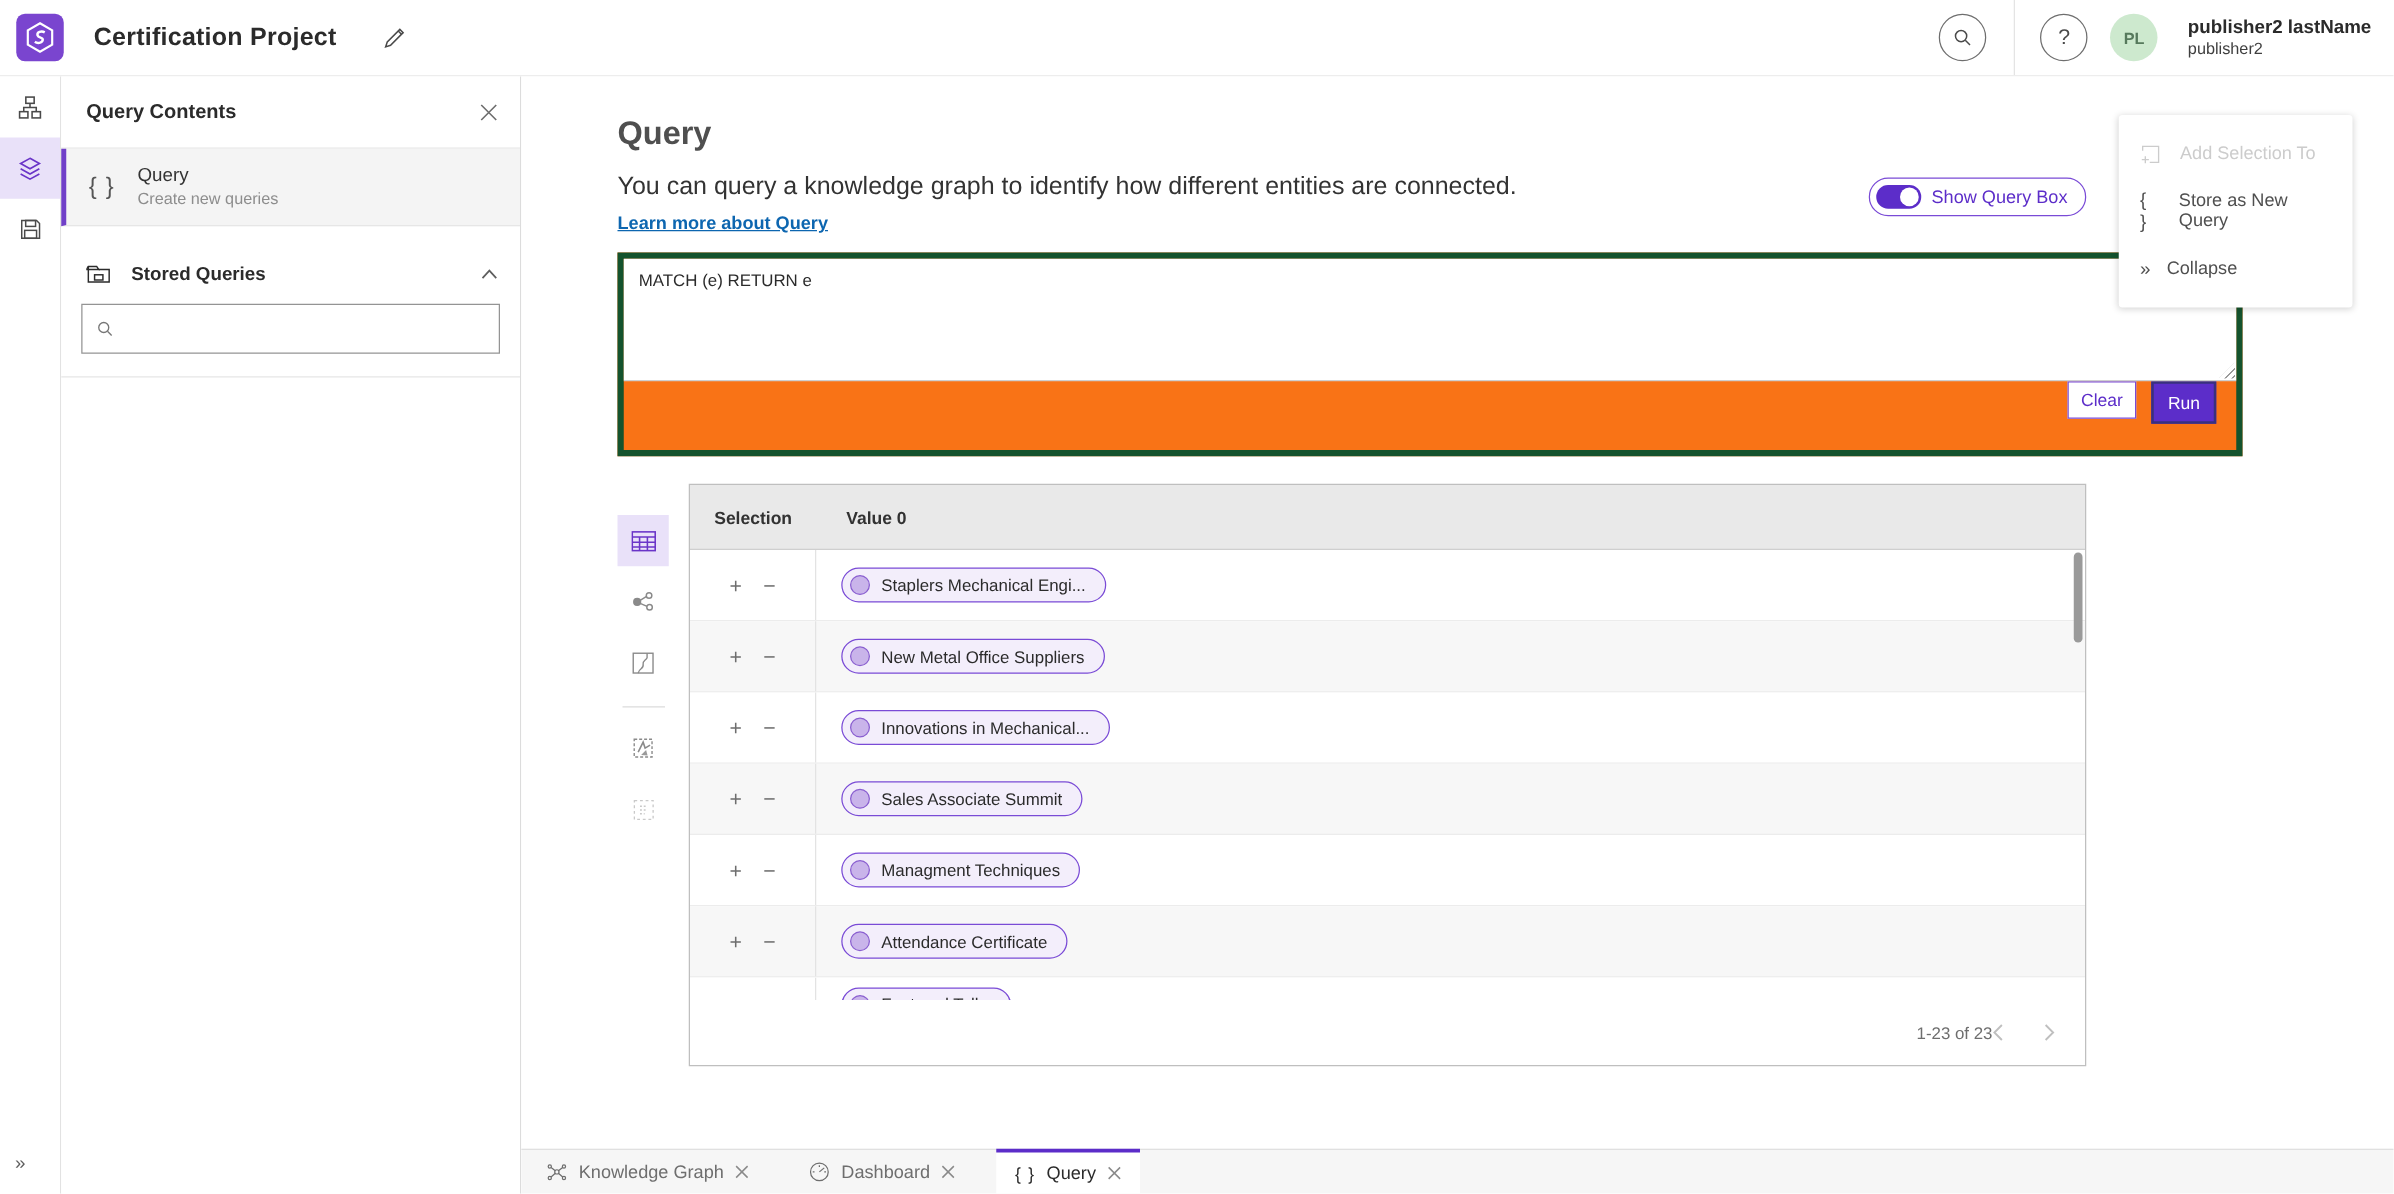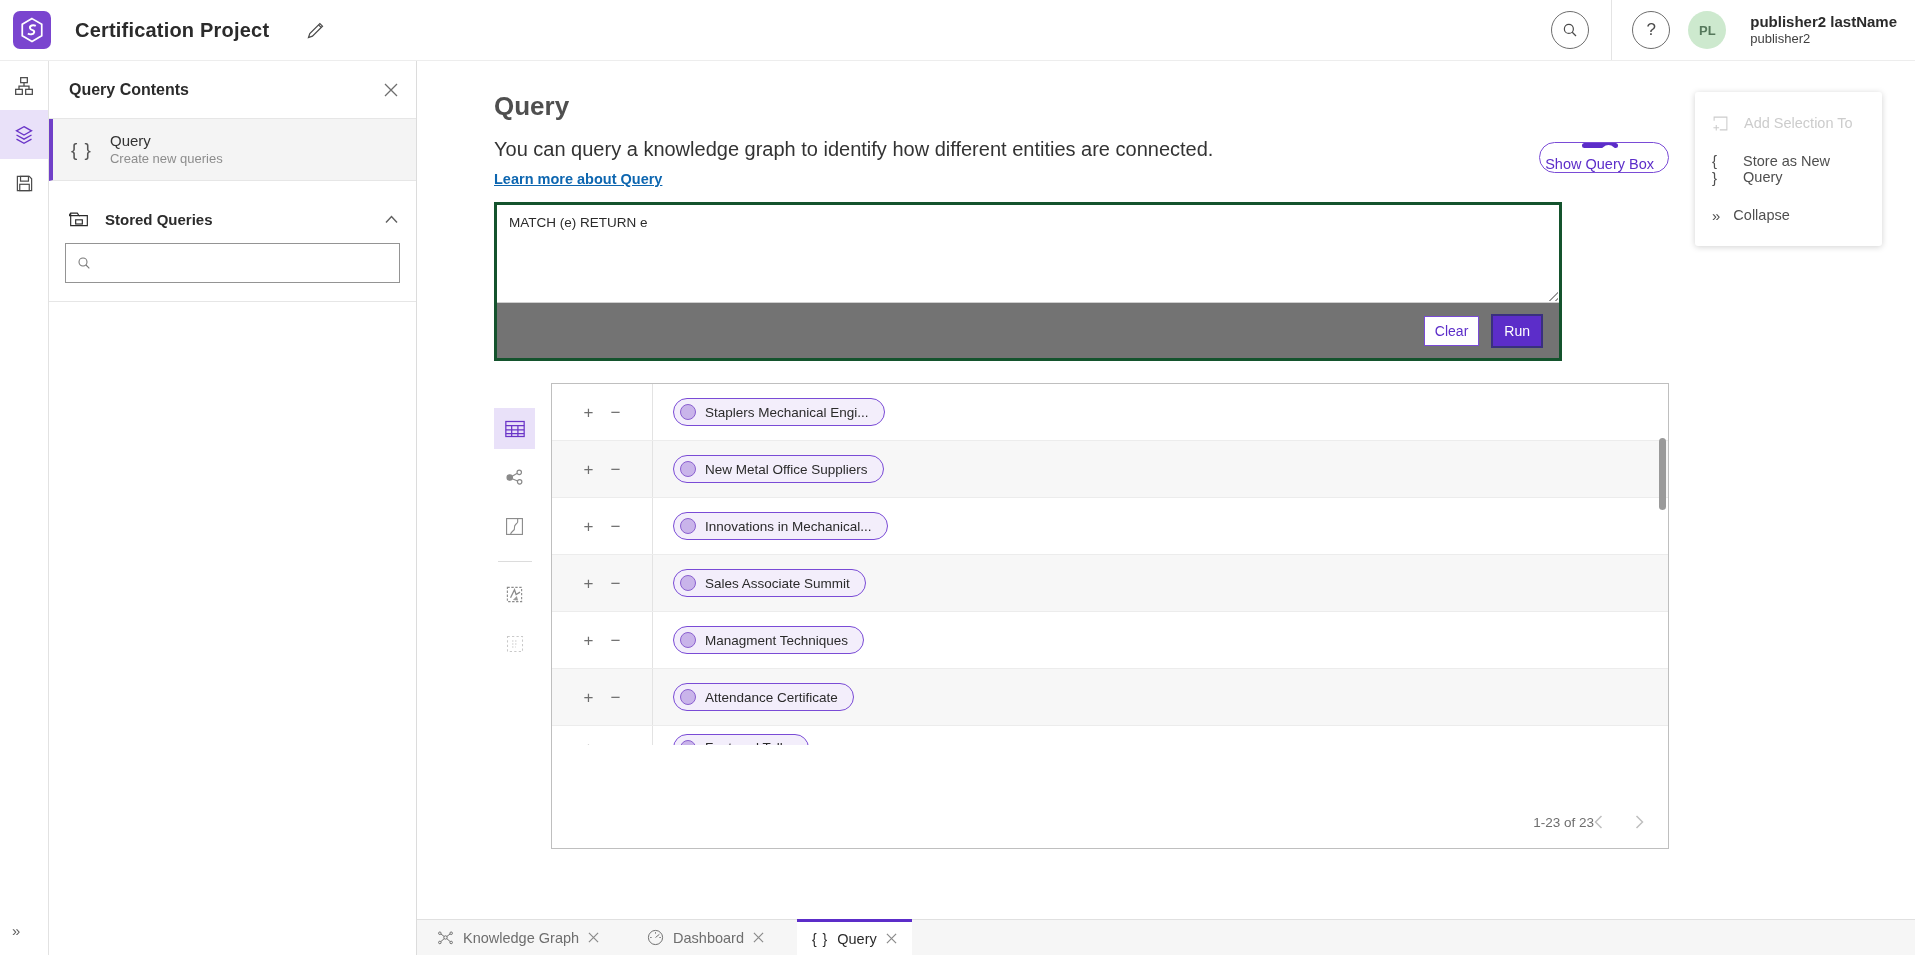--- a/index.html
+++ b/index.html
@@ -50,30 +50,30 @@
   .stored-search input { border:none; outline:none; flex:1; margin-left:8px; font-size:14px; font-family:inherit; color:#333; background:transparent; }
   .panel-divider { margin-top:18px; border-top:1px solid #e6e6e6; }
 
   
   .main { flex:1; position:relative; background:#fff; overflow:hidden; }
   .main-inner { padding:30px 0 0 77px; width:1252px; }
   .section-title { font-size:26px; font-weight:bold; color:#4f4f4f; }
   .query-desc-row { display:flex; width:1175px; margin-top:16px; }
   .desc-text { font-size:20px; color:#333; }
   .learn-link { display:inline-block; margin-top:10px; font-size:14.5px; font-weight:bold; color:#0d66b0; text-decoration:underline; }
-  .show-box-toggle { margin-left:auto; align-self:flex-start; margin-top:4px; height:31px; display:flex; align-items:center; gap:8px; padding:0 14px 0 5px; border:1px solid #7a4bd6; border-radius:17px; background:#fff; cursor:pointer;flex-direction:column; }
+  .show-box-toggle { margin-left:auto; align-self:flex-start; margin-top:4px; height:31px; display:flex; align-items:center; gap:8px; padding:0 14px 0 5px; border:1px solid #7a4bd6; border-radius:17px; background:#fff; cursor:pointer; }
   .toggle-track { width:36px; height:19px; border-radius:10px; background:#5c2dc9; position:relative; }
   .toggle-knob { position:absolute; right:2px; top:2px; width:15px; height:15px; border-radius:50%; background:#fff; }
   .show-box-label { font-size:14.5px; color:#5c2dc9; }
 
-  .query-box { width:1068px; margin-top:14px; border:3px solid #14532d; background:#737373; }
+  .query-box { width:1300px; margin-top:14px; border:5px solid #14532d; background:#f97316; }
   .query-textarea-wrap { position:relative; border-bottom:1px solid #cfcfcf; }
   .query-textarea { width:100%; height:97px; border:none; outline:none; resize:none; padding:10px 12px; font-family:"Liberation Sans", sans-serif; font-size:13.5px; color:#2b2b2b; display:block; }
   .resize-grip { position:absolute; right:1px; bottom:1px; width:13px; height:13px; clip-path:polygon(100% 0, 100% 100%, 0 100%); background:repeating-linear-gradient(135deg,#9a9a9a 0 1px,transparent 1px 4px); }
-  .query-box-footer { height:55px; display:flex; align-items:center; justify-content:flex-end; gap:12px; padding-right:16px; }
+  .query-box-footer { height:55px; display:flex; align-items:flex-start; justify-content:flex-end; gap:12px; padding-right:16px; }
   .btn-clear { min-width:48px; height:30px; padding:0 10px; background:#fff; border:1px solid #7a4bd6; color:#5c2dc9; font-size:14px; font-family:inherit; cursor:pointer; }
   .btn-run { min-width:50px; height:34px; padding:0 11px; background:#5c2dc9; border:2px solid #39307e; color:#fff; font-size:14px; font-family:inherit; cursor:pointer; }
 
   .results-title { margin-top:32px; font-size:22px; font-weight:bold; color:#4f4f4f; }
   .results-area { display:flex; margin-top:22px; }
 
   .view-rail { width:41px; margin-right:16px; display:flex; flex-direction:column; align-items:center; padding-top:25px; }
   .view-btn { width:41px; height:41px; display:flex; align-items:center; justify-content:center; color:#4a4a4a; cursor:pointer; margin-bottom:8px; }
   .view-btn.active { background:#e9e1f9; color:#6a35c8; }
   .view-btn.muted { color:#8a8a8a; }
@@ -281,20 +281,24 @@
           </div>
           <div class="view-btn disabled">
             <svg width="18" height="18" viewBox="0 0 24 24" fill="none" stroke="currentColor" stroke-width="1.4">
               <rect x="2" y="2" width="20" height="20" stroke-dasharray="3 3"></rect>
                 <path d="M8 8 h8 M8 12 h8 M8 16 h5" stroke-dasharray="2 2"></path>
             </svg>
           </div>
         </div>
 
         <div class="results-table">
+          <div class="table-header">
+            <div class="th-selection">Selection</div>
+            <div class="th-value">Value 0</div>
+          </div>
 
           <div class="rows-wrap">
             <div class="t-row">
               <div class="cell-selection">
                 <button class="sel-btn">+</button>
                 <button class="sel-btn">−</button>
               </div>
               <div class="cell-value"><span class="entity-pill">
                     <span class="entity-dot"></span>
                     <span class="entity-label">Staplers Mechanical Engi...</span>

